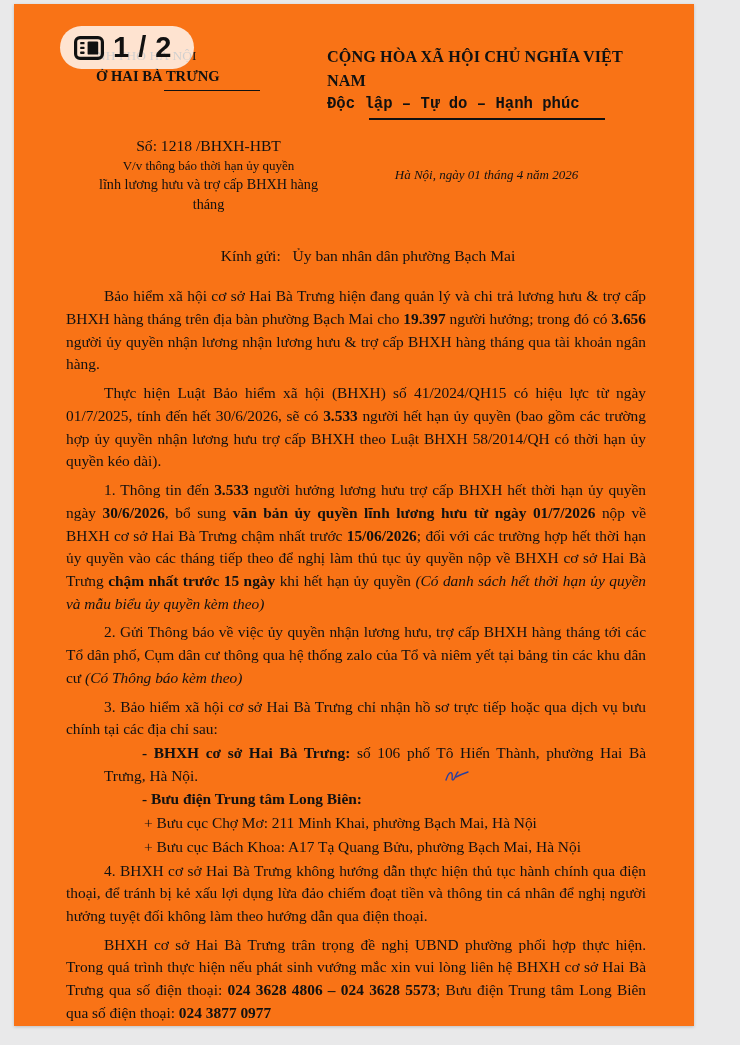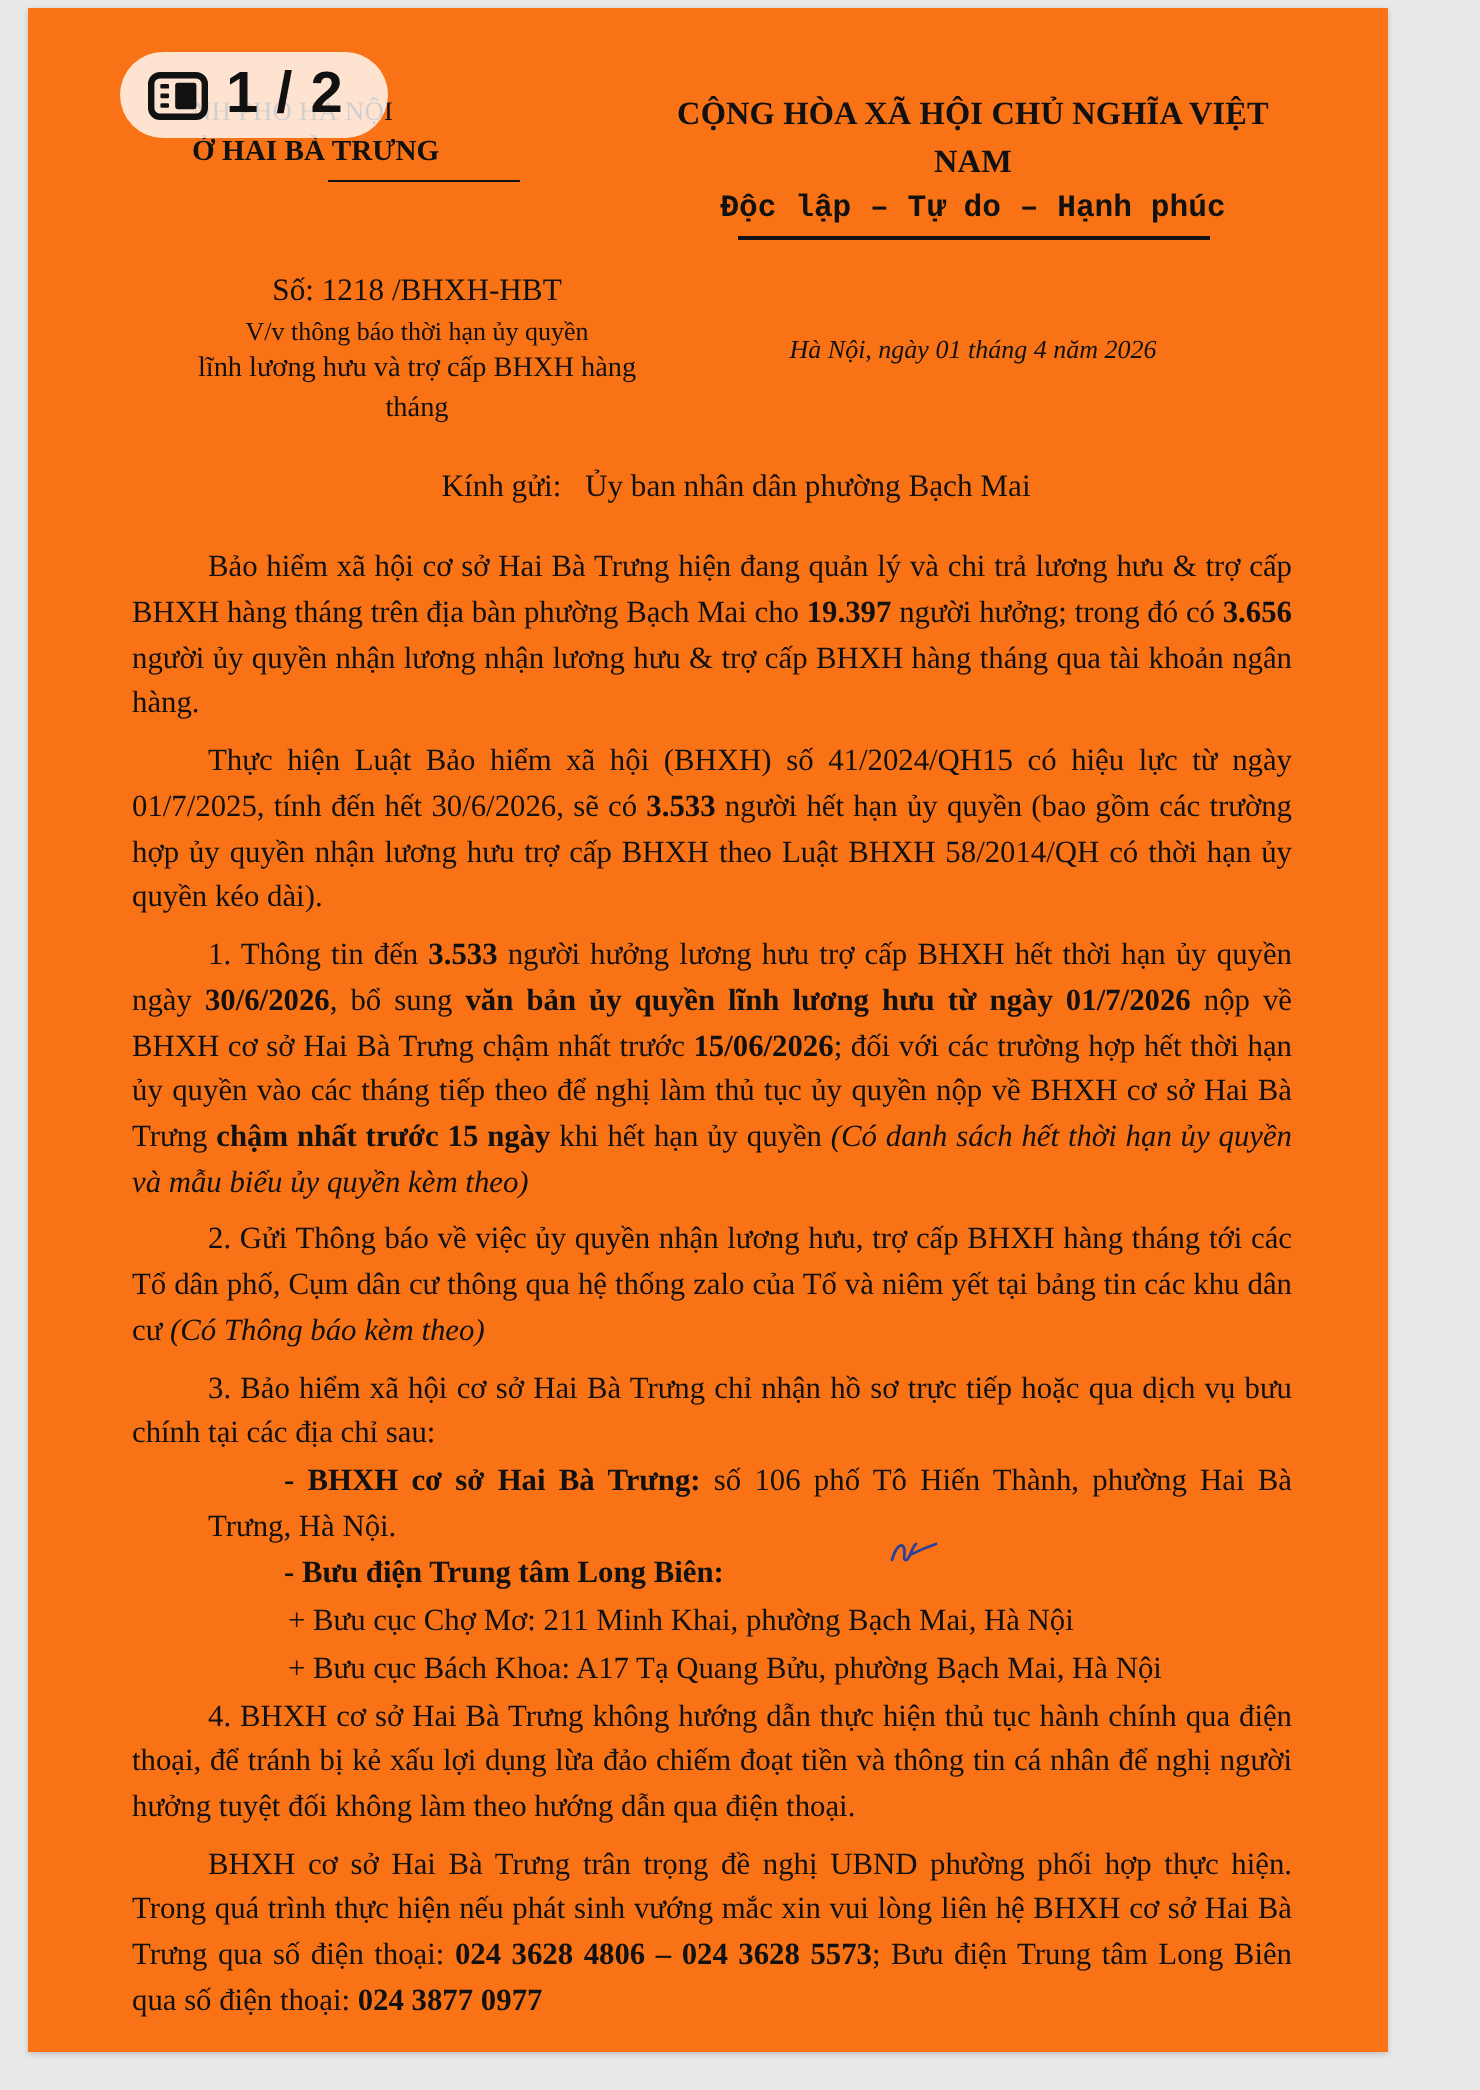--- a/index.html
+++ b/index.html
@@ -64,21 +64,21 @@
     align-items: flex-start;
     margin-top: 4px;
   }
   .hdr-left {
     width: 45%;
     text-align: left;
     padding-left: 30px;
   }
   .hdr-right {
     width: 55%;
-    text-align: center;
+    text-align: left;
   }
   .org1 {
     font-size: 13.4px;
     letter-spacing: 0.1px;
     white-space: nowrap;
   }
   .org2 {
     font-size: 14.6px;
     font-weight: 700;
     white-space: nowrap;
@@ -119,21 +119,21 @@
   }
   .sonum { font-size: 15.6px; white-space: nowrap; }
   .vv { font-size: 13px; line-height: 1.38; }
   .vv-2 { font-size: 14.2px; line-height: 1.38; }
   .place-date {
     font-size: 13px;
     font-style: italic;
   }
 
   .kinhgui {
-    margin-top: 18px;
+    margin-top: 30px;
     text-align: center;
     font-size: 15.6px;
     padding-left: 24px;
   }
 
   
   .body { margin-top: 18px; }
   .body p {
     margin: 0 0 1px 0;
     text-align: justify;

